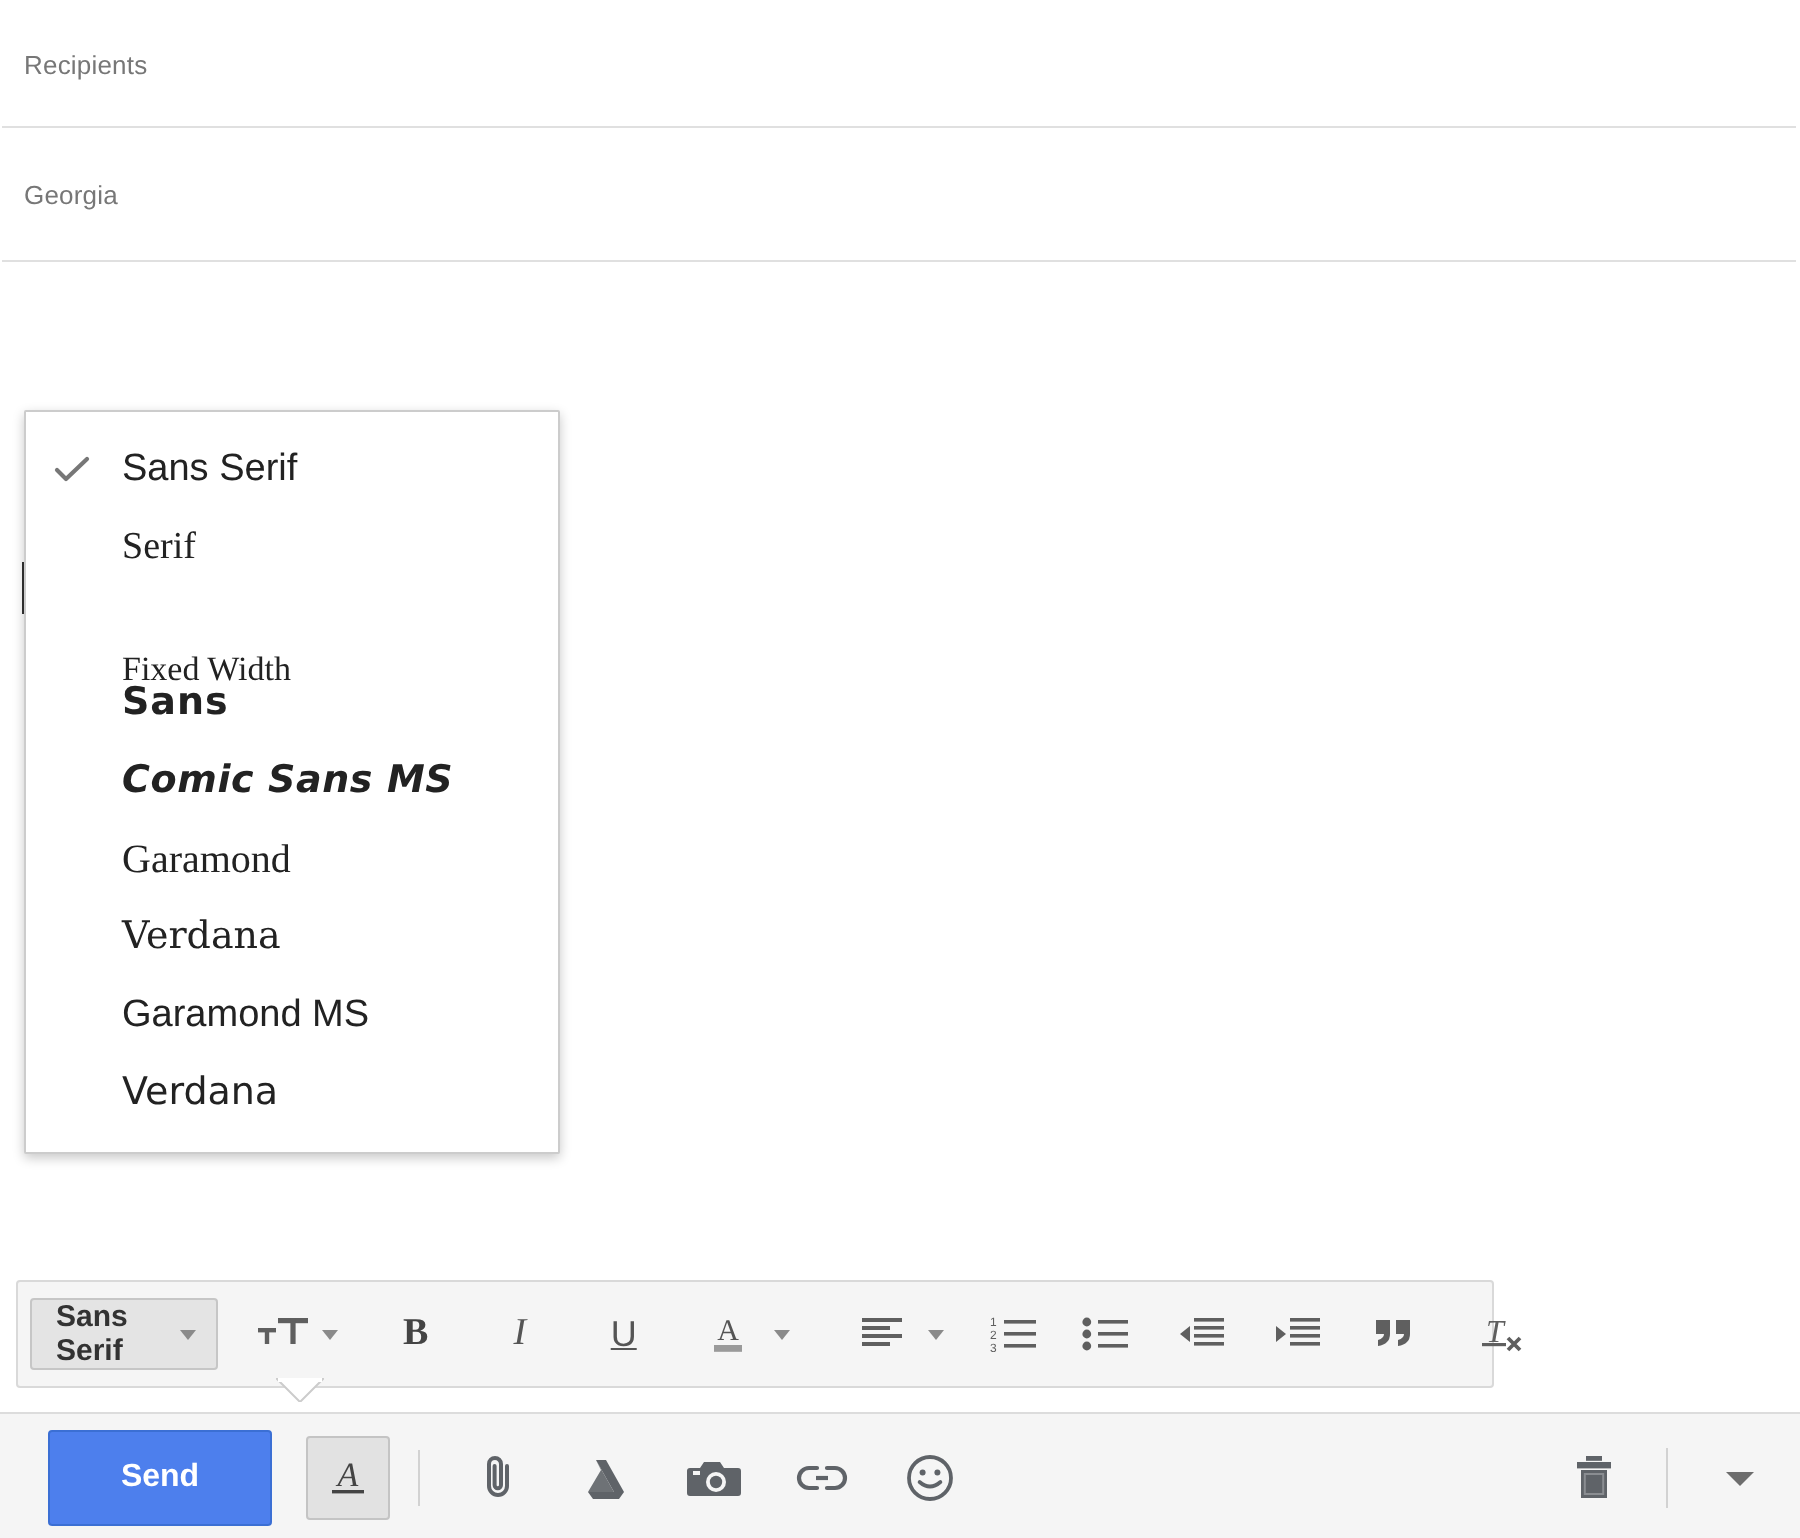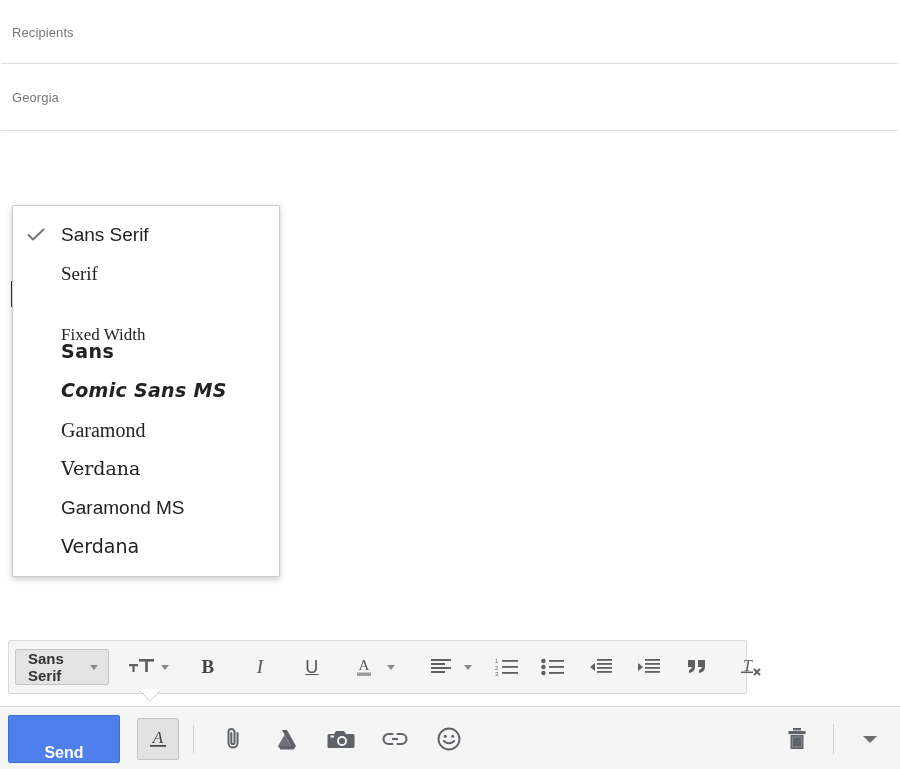--- a/index.html
+++ b/index.html
@@ -134,28 +134,28 @@
 
   
   #bottom-bar{
     position:absolute;left:0;top:706px;width:900px;height:63px;
     background:#f5f5f5;
     border-top:1px solid #dcdcdc;
     display:flex;align-items:center;
     z-index:10;
   }
   #send-button{
-    margin-left:8px;
+    margin-left:24px;
     width:110px;height:46px;
     background:#4d7fed;
     border:1px solid #3b6fd4;
     border-radius:2px;
     color:#ffffff;
     font-weight:bold;font-size:16px;
-    display:flex;align-items:flex-end;justify-content:center;
+    display:flex;align-items:center;justify-content:center;
     cursor:pointer;
   }
   #format-toggle-button{
     margin-left:17px;
     width:40px;height:40px;
     background:#e2e2e2;
     border:1px solid #c4c4c4;
     border-radius:2px;
     display:flex;align-items:center;justify-content:center;
     cursor:pointer;

